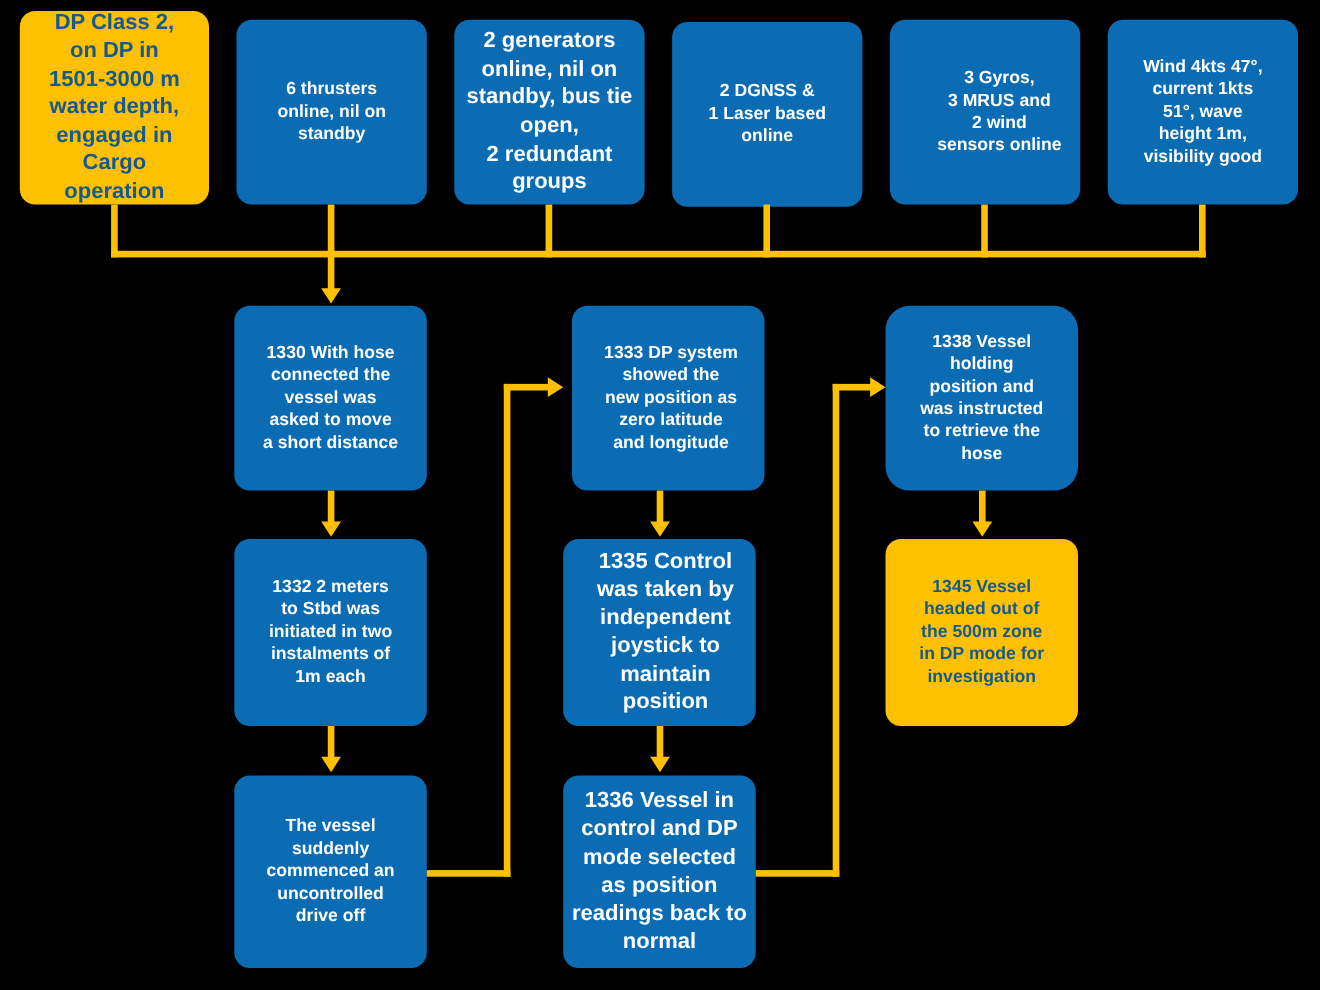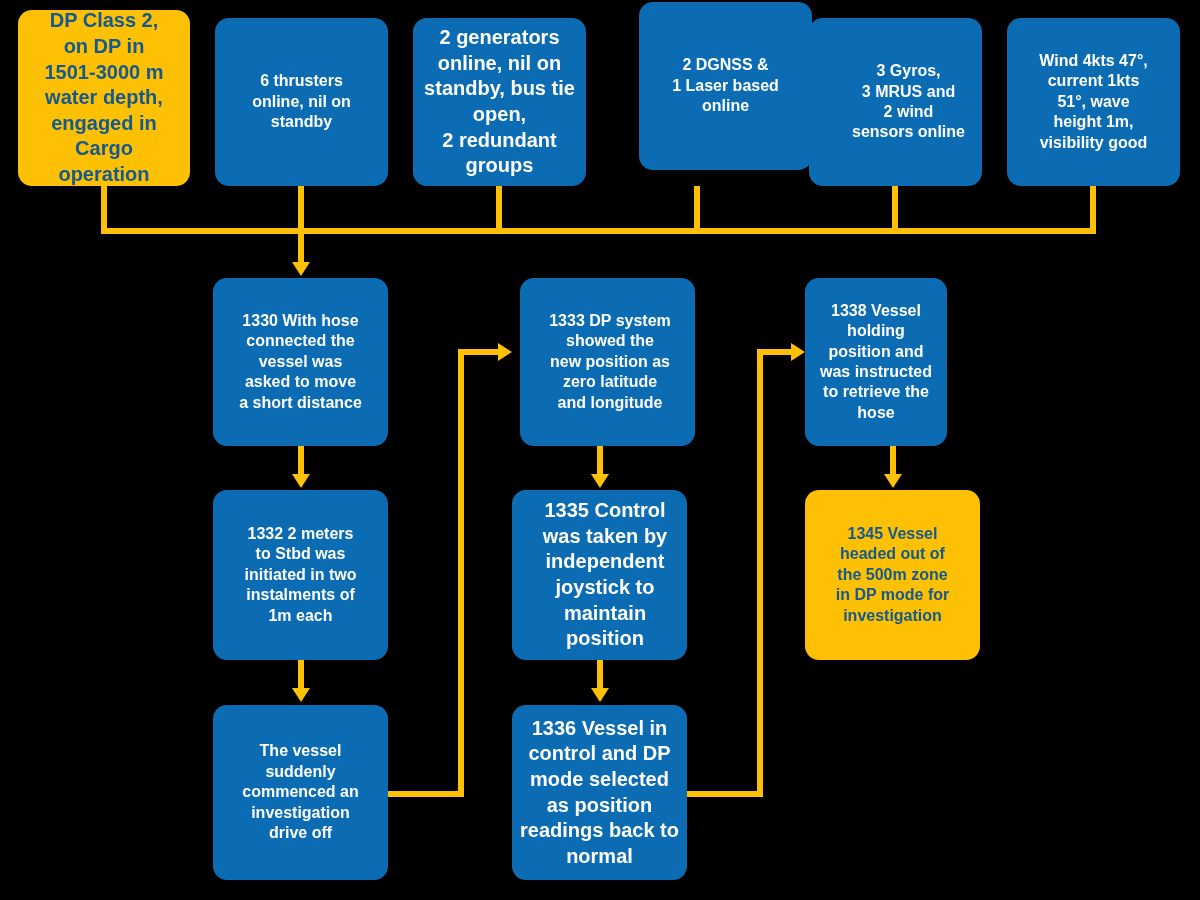--- a/index.html
+++ b/index.html
@@ -92,21 +92,21 @@
 
   <div class="node blue tsize-155" style="left:413px; top:18px; width:173px; height:168px;">
     <span class="txt">2 generators
 online, nil on
 standby, bus tie
 open,
 2 redundant
 groups</span>
   </div>
 
-  <div class="node blue tsize-16" style="left:611px; top:2px; width:173px; height:168px;margin-left:28px;">
+  <div class="node blue tsize-16" style="left:611px; top:20px; width:173px; height:168px;">
     <span class="txt">2 DGNSS &amp;
 1 Laser based
 online</span>
   </div>
 
   <div class="node blue tsize-16" style="left:809px; top:18px; width:173px; height:168px;padding-left:34px;">
     <span class="txt">3 Gyros,
 3 MRUS and
 2 wind
 sensors online</span>
@@ -151,21 +151,21 @@
 1m each</span>
   </div>
 
   <div class="conn v" style="left:298px; top:660px; height:30px;"></div>
   <div class="arrow-down" style="left:292px; top:688px;"></div>
 
   <div class="node blue tsize-16" style="left:213px; top:705px; width:175px; height:175px;">
     <span class="txt">The vessel
 suddenly
 commenced an
-investigation
+uncontrolled
 drive off</span>
   </div>
 
   <div class="conn h" style="left:388px; top:791px; width:76px;"></div>
   <div class="conn v" style="left:458px; top:349px; height:448px;"></div>
   <div class="conn h" style="left:458px; top:349px; width:42px;"></div>
   <div class="arrow-right" style="left:498px; top:343px;"></div>
 
   <div class="node blue tsize-16" style="left:520px; top:278px; width:175px; height:168px;padding-left:13px;">
     <span class="txt">1333 DP system
@@ -197,21 +197,21 @@
 as position
 readings back to
 normal</span>
   </div>
 
   <div class="conn h" style="left:687px; top:791px; width:76px;"></div>
   <div class="conn v" style="left:757px; top:349px; height:448px;"></div>
   <div class="conn h" style="left:757px; top:349px; width:36px;"></div>
   <div class="arrow-right" style="left:791px; top:343px;"></div>
 
-  <div class="node blue tsize-16" style="left:805px; top:278px; width:142px; height:168px;">
+  <div class="node blue tsize-16" style="left:805px; top:278px; width:175px; height:168px;border-radius:22px;">
     <span class="txt">1338 Vessel
 holding
 position and
 was instructed
 to retrieve the
 hose</span>
   </div>
 
   <div class="conn v" style="left:890px; top:446px; height:30px;"></div>
   <div class="arrow-down" style="left:884px; top:474px;"></div>

